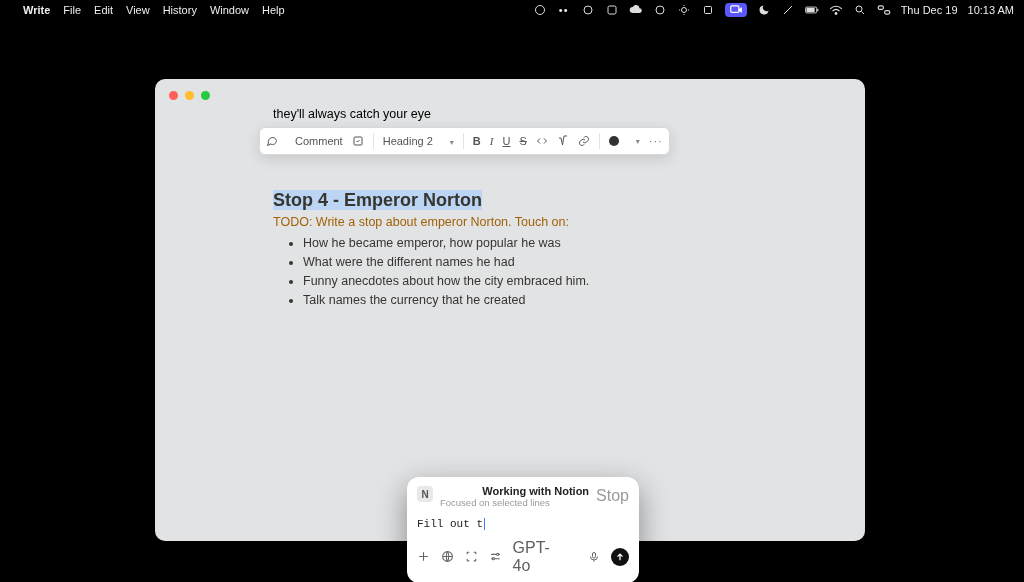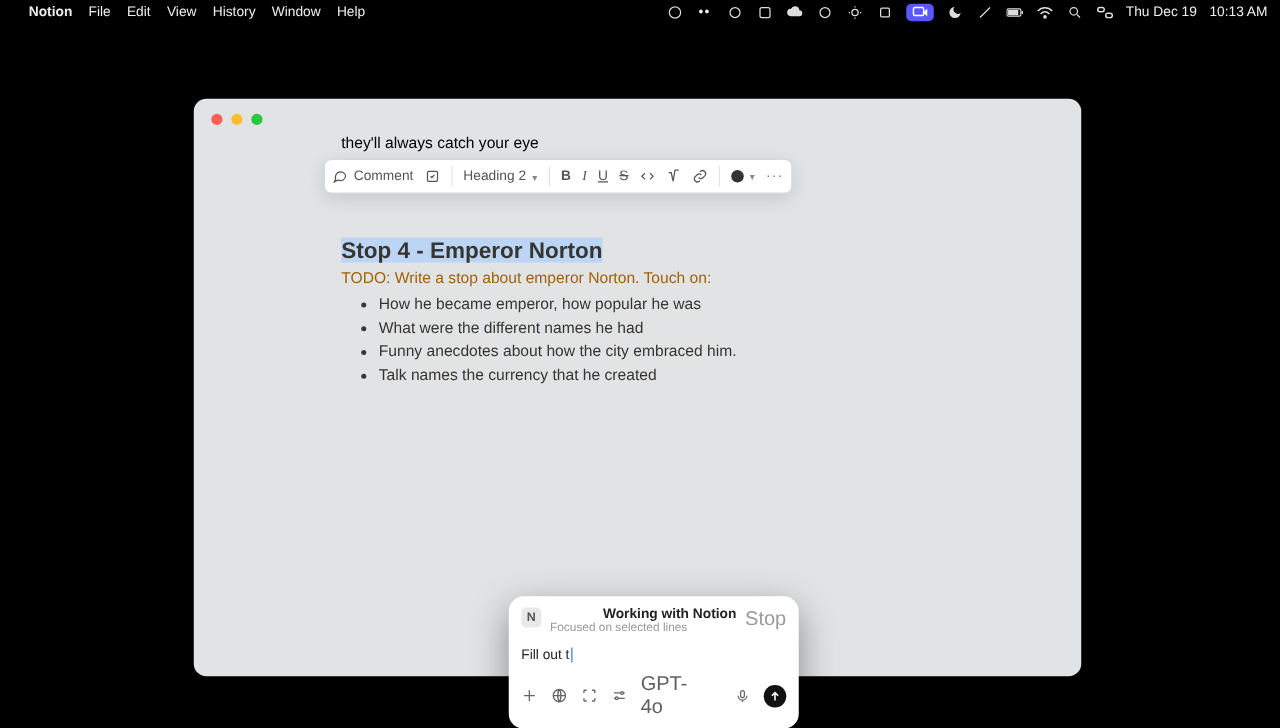--- a/index.html
+++ b/index.html
@@ -91,21 +91,21 @@
     border-radius: 6px;
     box-shadow: 0 4px 14px rgba(0,0,0,.12);
     height: 26px;
     display: flex;
     align-items: center;
     padding: 0 6px;
     gap: 9px;
     font-size: 11px;
     color: #37352f;
   }
-  .fmt-toolbar .btn { display:flex; align-items:flex-end; gap:5px; cursor:pointer; color:#555; }
+  .fmt-toolbar .btn { display:flex; align-items:flex-end; gap:17px; cursor:pointer; color:#555; }
   .fmt-toolbar .sep { width:1px; height:16px; background:#e3e3e3; }
   .fmt-toolbar .b { font-weight:700; }
   .fmt-toolbar .i { font-style:italic; font-family: Georgia, serif; }
   .fmt-toolbar .u { text-decoration: underline; }
   .fmt-toolbar .s { text-decoration: line-through; }
   .fmt-toolbar svg { display:block; }
   .fmt-toolbar .color-dot { width:10px;height:10px;border-radius:50%;background:#333; }
   .chev { font-size:8px; color:#888; }
 
   .heading2 {
@@ -164,20 +164,21 @@
   .assistant .titles { flex:1; line-height:1.15; }
   .assistant .t1 { font-size:11px; font-weight:700; color:#222;text-align:right; }
   .assistant .t2 { font-size:9.5px; color:#9a9a9a; }
   .assistant .stop { font-size:16px; color:#9a9a9a; cursor:pointer; margin-top:2px;text-align:right;}
   .assistant .input-line {
     margin-top: 9px;
     font-size: 11px;
     color:#222;
     display:flex;
     align-items:center;
+    font-family:Liberation Mono, monospace;
   }
   .assistant .caret {
     display:inline-block;
     width:1px;height:12px;background:#3a7afe;margin-left:1px;
   }
   .assistant .row3 {
     margin-top: 9px;
     display:flex;
     align-items:center;
     gap:10px;
@@ -198,21 +199,21 @@
     background:#111;display:flex;align-items:center;justify-content:center;
     cursor:pointer;
   }
   .assistant .send svg { display:block; }
 </style>
 </head>
 <body>
 
 <div class="menubar">
   <span class="apple-logo"></span>
-  <span class="app-name">Notion</span>
+  <span class="app-name">Write</span>
   <span>File</span>
   <span>Edit</span>
   <span>View</span>
   <span>History</span>
   <span>Window</span>
   <span>Help</span>
   <span class="spacer"></span>
   <div class="right">
     <span class="ic">
       <svg width="12" height="12" viewBox="0 0 24 24" fill="none" stroke="#ddd" stroke-width="2">

